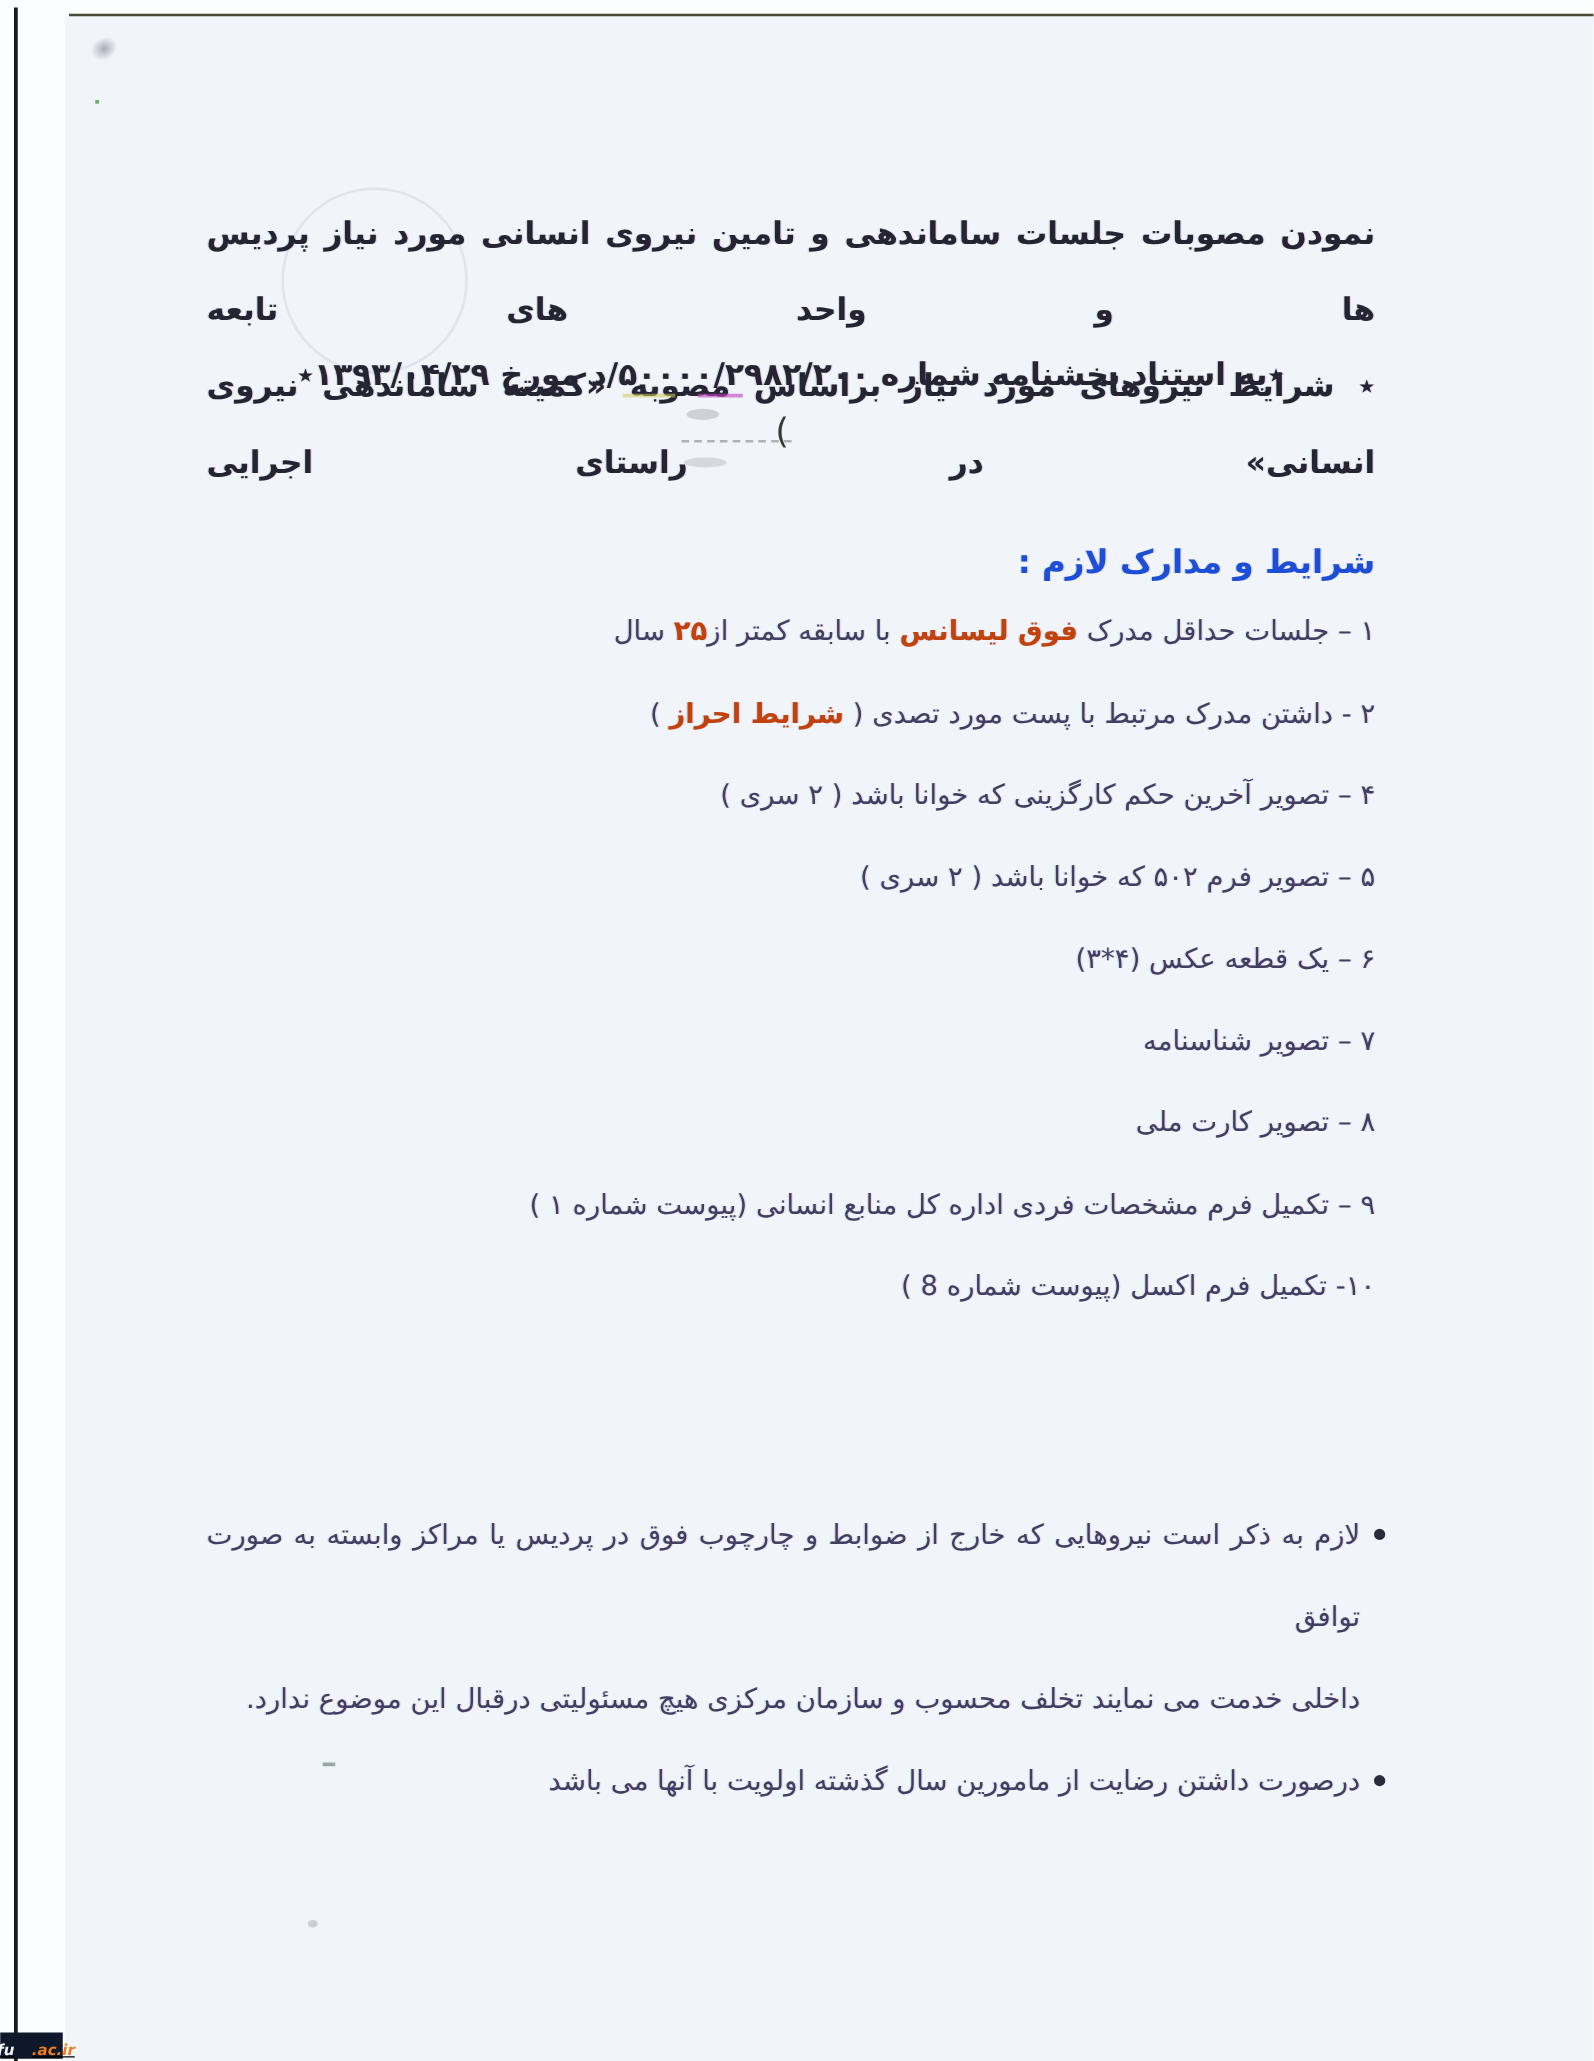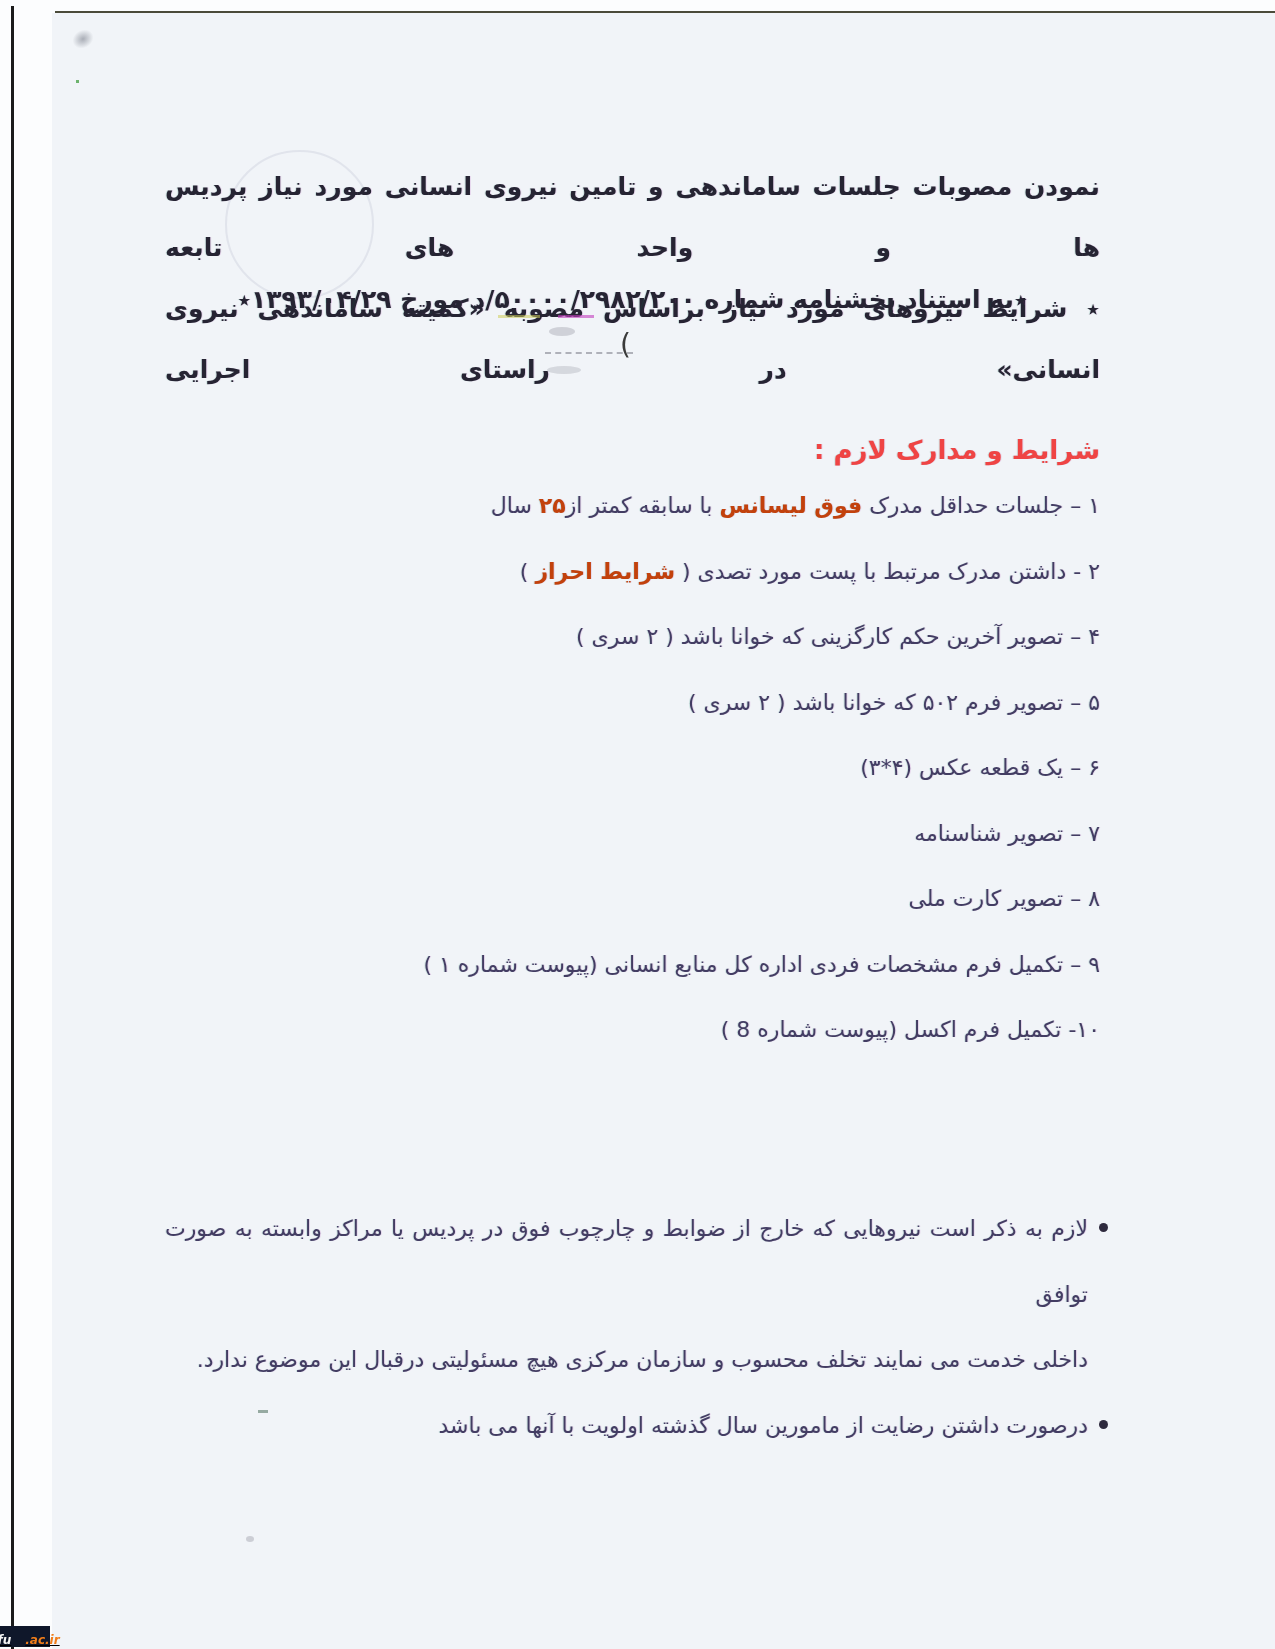--- a/index.html
+++ b/index.html
@@ -15,21 +15,21 @@
   .content{position:absolute; left:165px; right:175px; top:0; bottom:0;
     color:#433d63;
     text-shadow:1px 0 0 rgba(168,48,168,0.14), -1px 0 0 rgba(0,128,90,0.14);}
 
   .hdr{position:absolute; left:0; right:0; font-weight:bold; font-size:25px; color:#262433;}
   .hdr-lines{top:156px; line-height:61px;}
   .hdr-line{text-align:justify; text-align-last:justify;}
   .hdr-ref{top:280px; line-height:40px; text-align:center;}
 
   .section-title{position:absolute; top:430px; right:0; font-size:26px; font-weight:bold;
-    color:#ef4444; line-height:40px;}
+    color:#1d4ed8; line-height:40px;}
 
   .req-list{position:absolute; top:473px; left:0; right:0; font-size:22px; line-height:65.5px;}
   .list-item{margin:0;}
   .item-line{text-align:right;}
   .item-line.fill{text-align:justify; text-align-last:justify;}
   .b{font-weight:bold; color:#c2410c;}
   .item-number{white-space:pre;}
 
   .notes{position:absolute; top:1196px; left:0; right:0; font-size:22px; line-height:65.5px;
     list-style:none; margin:0; padding:0;}

